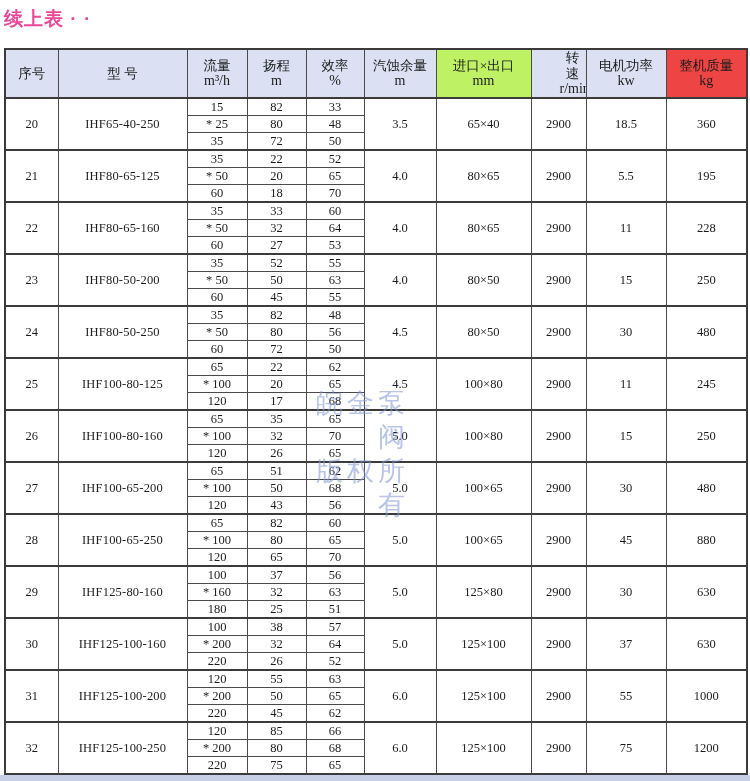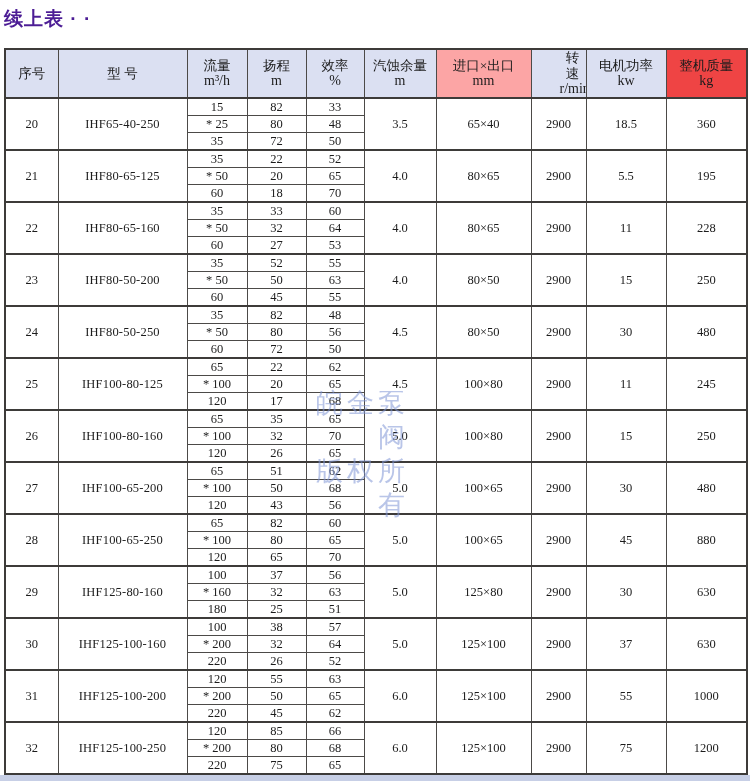--- a/index.html
+++ b/index.html
@@ -19,21 +19,21 @@
   #watermark{position:absolute;left:289px;top:386px;width:120px;text-align:right;
              font-size:27px;line-height:34px;letter-spacing:4px;
              color:rgba(128,150,214,0.55);pointer-events:none;
              font-family:"Liberation Sans","DejaVu Sans",sans-serif;}
   #bottom-strip{position:absolute;left:0;bottom:0;width:750px;height:6px;background:#c7cfe6;}
 </style>
 </head>
 <body>
 
 <div id="page">
-  <div id="title" style="color: #4c1d95;">续上表 · ·</div>
+  <div id="title" style="color: #ec4899;">续上表 · ·</div>
 
   <table id="spec-table">
     <colgroup>
       <col style="width:53px">
         <col style="width:129px">
         <col style="width:60px">
       <col style="width:59px">
         <col style="width:58px">
         <col style="width:72px">
       <col style="width:95px">
@@ -58,21 +58,21 @@
             <div class="hdr-sub">m</div>
           </th>
           <th style="background: rgb(219, 224, 242);">
             <div class="hdr-label">效率</div>
             <div class="hdr-sub">%</div>
           </th>
           <th style="background: rgb(219, 224, 242);">
             <div class="hdr-label">汽蚀余量</div>
             <div class="hdr-sub">m</div>
           </th>
-          <th style="background: #fca5a5;">
+          <th style="background: #bef264;">
             <div class="hdr-label">进口×出口</div>
             <div class="hdr-sub">mm</div>
           </th>
           <th style="background: rgb(219, 224, 242); padding-left: 28px;">
             <div class="hdr-label">转速</div>
             <div class="hdr-sub">r/min</div>
           </th>
           <th style="background: rgb(219, 224, 242);">
             <div class="hdr-label">电机功率</div>
             <div class="hdr-sub">kw</div>

